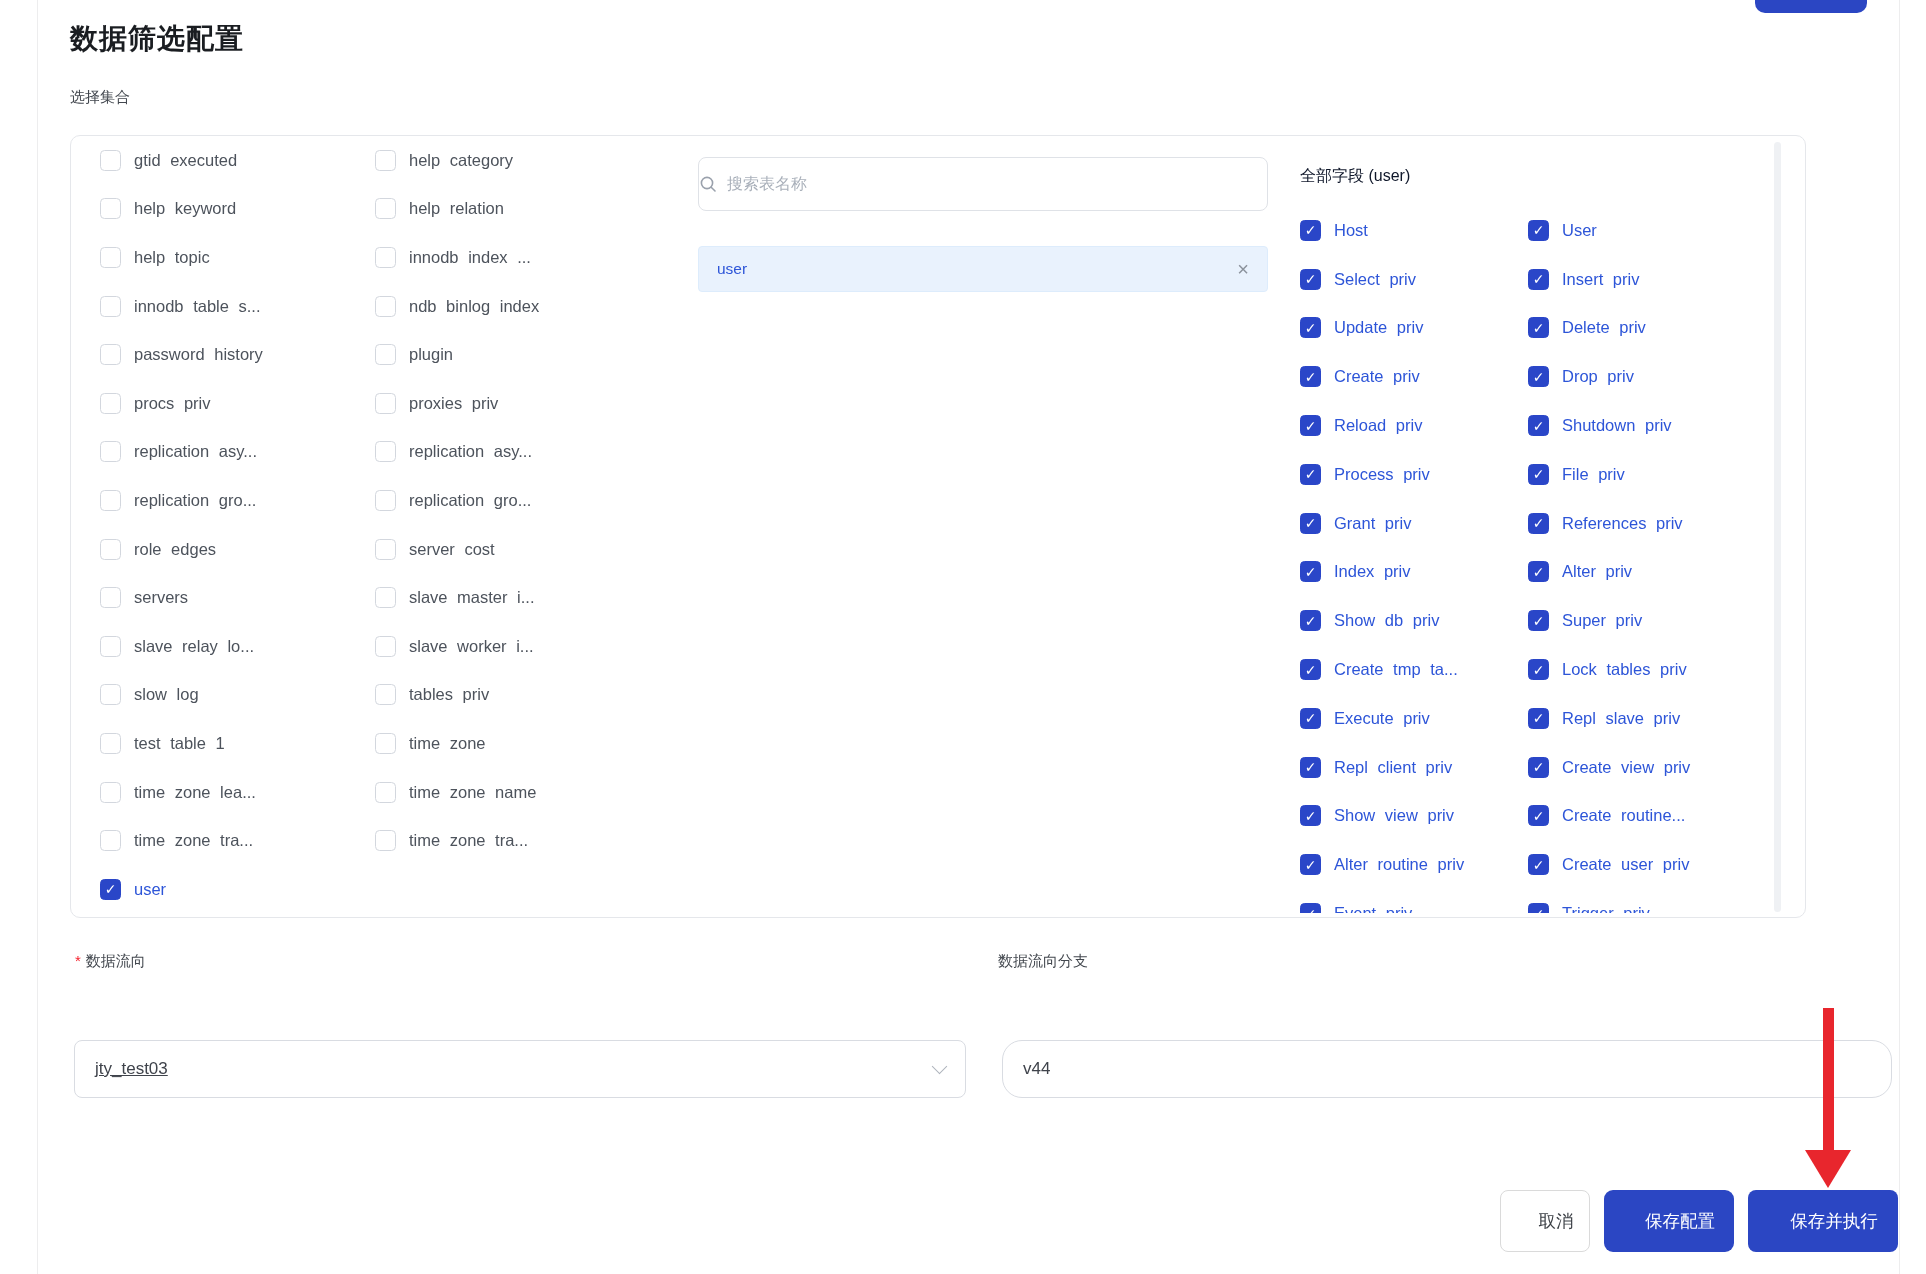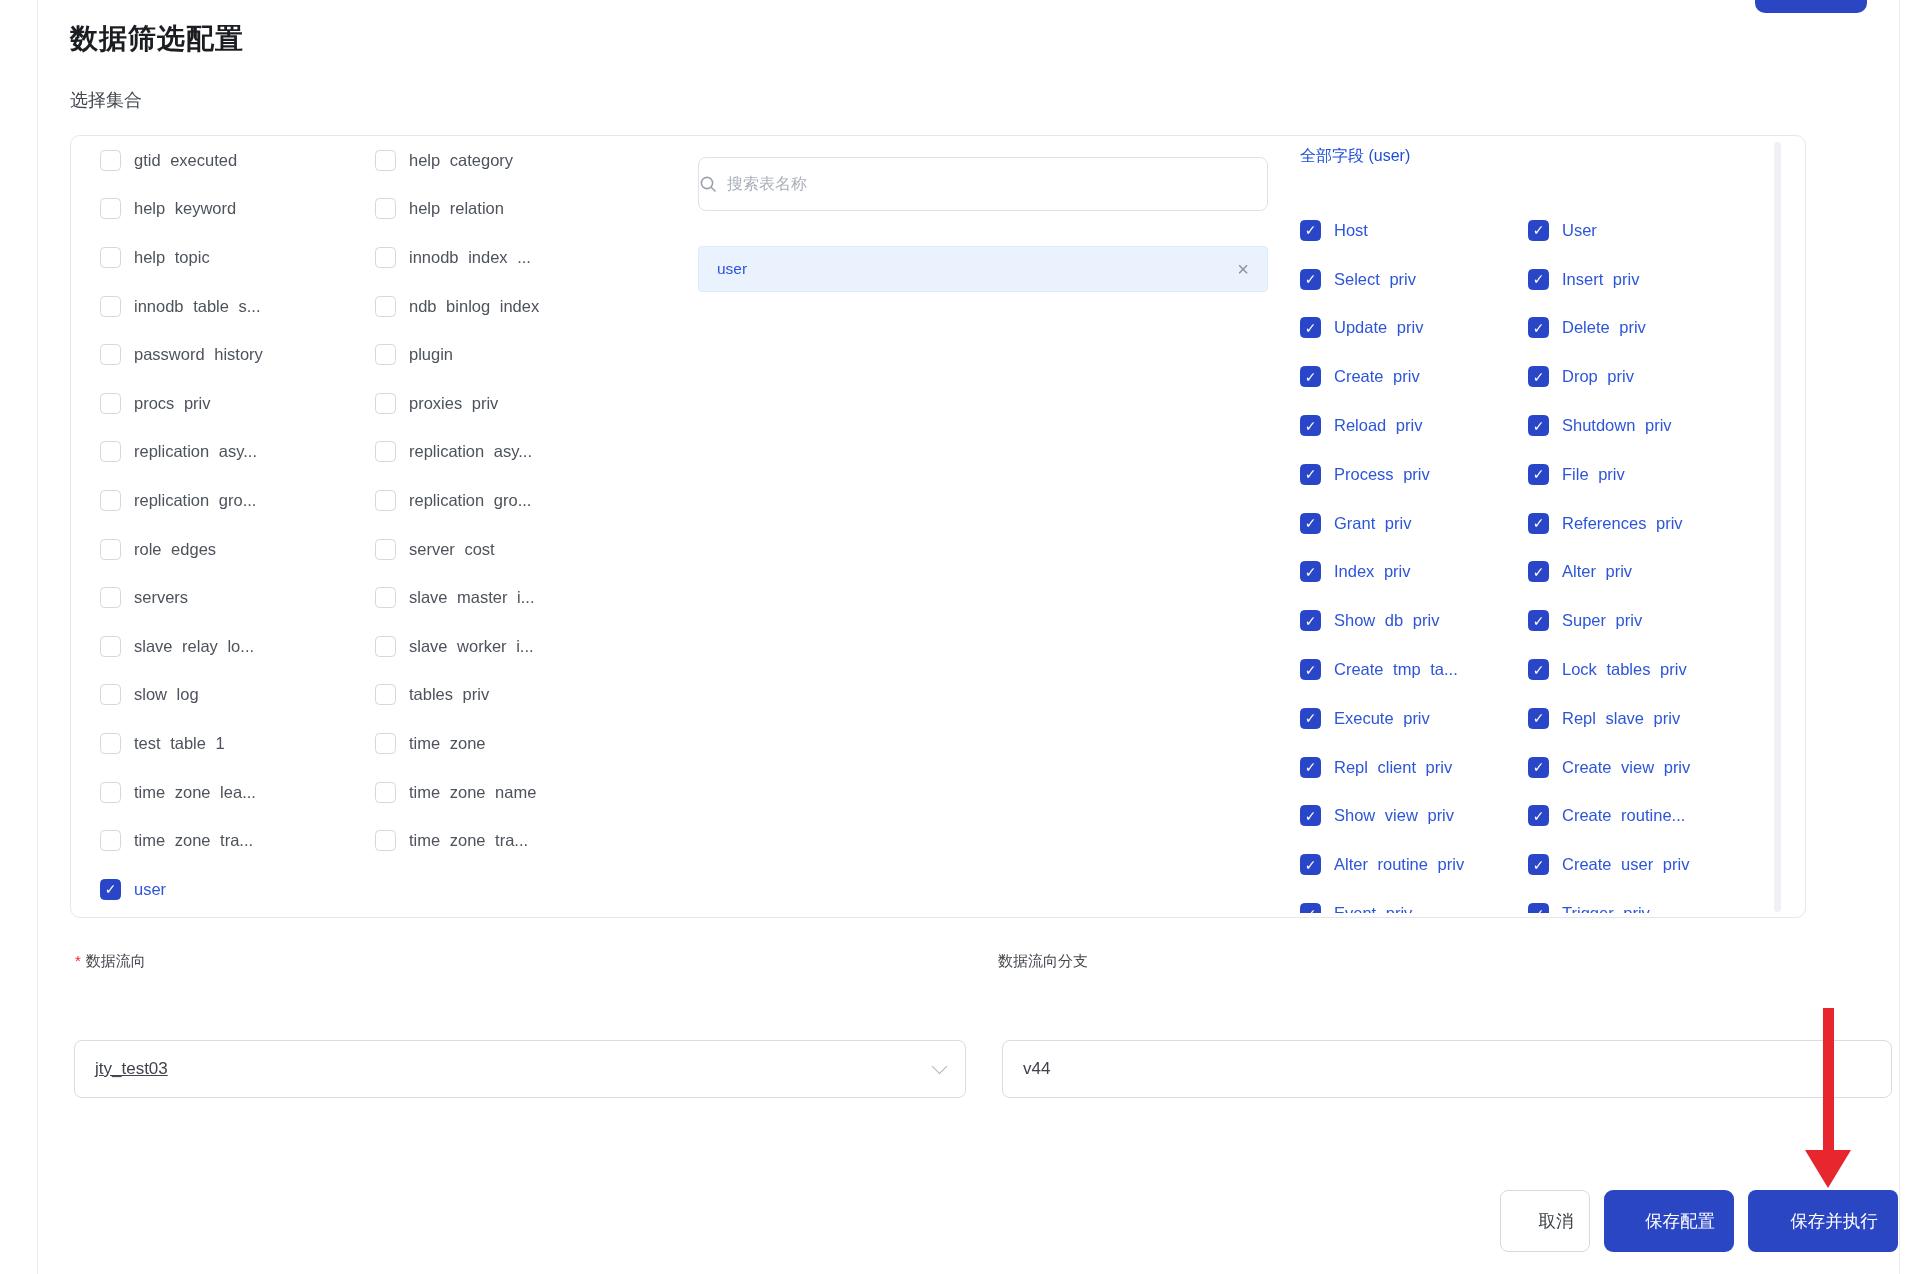--- a/index.html
+++ b/index.html
@@ -15,21 +15,21 @@
 
   .vline{position:absolute;top:0;bottom:0;width:1px;background:#ededee;}
   .vline.left{left:37px;}
   .vline.right{left:1899px;}
 
   .top-partial-btn{position:absolute;left:1755px;top:-27px;width:112px;height:40px;
     background:var(--btn);border-radius:10px;}
 
   .page-title{position:absolute;left:70px;top:20px;font-size:28px;font-weight:700;
     color:#1a1d21;letter-spacing:1px;}
-  .page-subtitle{position:absolute;left:70px;top:88px;font-size:18px;color:#43484f;}
+  .page-subtitle{position:absolute;left:70px;top:88px;font-size:15px;color:#43484f;}
 
   .panel{position:absolute;left:70px;top:135px;width:1736px;height:783px;
     border:1px solid #e5e7eb;border-radius:10px;background:#fff;}
   .scroll-track{position:absolute;left:1774px;top:142px;width:7px;height:770px;
     background:#eff1f4;border-radius:4px;}
 
   .list{position:absolute;display:flex;flex-direction:column;}
   #tables-col1{left:100px;top:136px;--rh:48.6px;}
   #tables-col2{left:375px;top:136px;--rh:48.6px;}
   .fields-clip{position:absolute;left:1300px;top:206px;width:470px;height:707px;overflow:hidden;}
@@ -51,36 +51,36 @@
   .search-box input{flex:1;border:none;outline:none;font-size:16px;color:#3f434b;
     font-family:inherit;background:transparent;}
   .search-box input::placeholder{color:#a9b0ba;}
 
   .tag{position:absolute;left:698px;top:246px;width:570px;height:46px;
     background:var(--tag-bg);border:1px solid #ddecfc;border-radius:4px;
     display:flex;align-items:center;padding:0 18px;}
   .tag-label{flex:1;font-size:15.5px;color:var(--accent-text);}
   .tag-close{font-size:20px;line-height:1;color:#8b929c;cursor:pointer;}
 
-  .fields-header{position:absolute;left:1300px;top:146px;font-size:16px;color:#1d4ed8;text-align:center;}
+  .fields-header{position:absolute;left:1300px;top:166px;font-size:16px;color:#0f172a;text-align:center;}
 
   .form-label{position:absolute;top:952px;font-size:15px;color:#43484f;}
   .form-label.flow{left:75px;}
   .form-label.branch{left:998px;}
   .req{color:#f5222d;margin-right:5px;}
 
   .select{position:absolute;left:74px;top:1040px;width:892px;height:58px;
     border:1px solid #d9dce2;border-radius:8px;background:#fff;
     display:flex;align-items:center;padding:0 20px;cursor:pointer;}
   .select-value{flex:1;font-size:17px;color:#3f434b;text-decoration:underline;}
   .chev{width:11px;height:11px;border-right:1.8px solid #aeb4bd;border-bottom:1.8px solid #aeb4bd;
     transform:rotate(45deg);margin-top:-6px;}
 
   .text-input{position:absolute;left:1002px;top:1040px;width:890px;height:58px;
-    border:1px solid #d9dce2;border-radius:8px;background:#fff;
+    border:1px solid #d9dce2;border-radius:20px;background:#fff;
     display:flex;align-items:center;padding:0 20px;}
   .text-input input{width:100%;border:none;outline:none;font-size:17px;color:#3f434b;
     font-family:inherit;background:transparent;}
 
   .btn{position:absolute;top:1190px;height:62px;border-radius:8px;border:none;
     display:flex;align-items:center;justify-content:center;font-size:17.5px;
     font-family:inherit;cursor:pointer;padding-left:22px;}
   .btn-cancel{left:1500px;width:90px;background:#fff;border:1px solid #dadada;color:#3c4046;}
   .btn-save{left:1604px;width:130px;background:var(--btn);color:#fff;border-radius:9px;}
   .btn-run{left:1748px;width:150px;background:var(--btn);color:#fff;}

